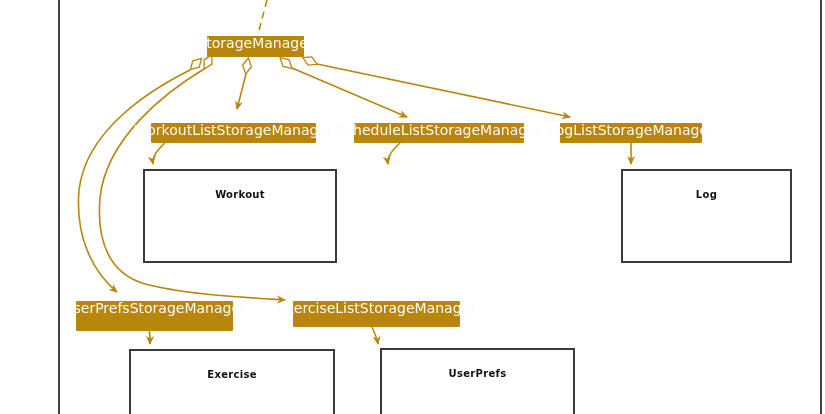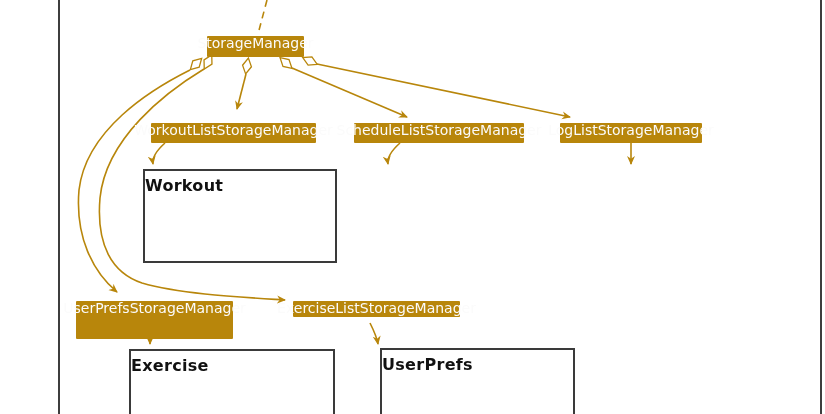--- a/index.html
+++ b/index.html
@@ -22,21 +22,21 @@
   .mgr-label{
     position:absolute;display:flex;align-items:flex-start;justify-content:center;
     background:var(--gold);color:var(--label-text);font-size:14px;line-height:1;
     white-space:nowrap;border-radius:1px;z-index:2;
   }
   .class-box{
     position:absolute;background:#fff;border:2px solid var(--box-border);
     box-sizing:border-box;z-index:1;
   }
   .class-box .title{
-    margin-top:5px;text-align:left;font-weight:bold;font-size:16px;
+    margin-top:18px;text-align:center;font-weight:bold;font-size:10px;
     color:var(--title-text);letter-spacing:0.3px;
   }
 </style>
 </head>
 <body>
 
 <div class="canvas">
 
   <div class="frame-line frame-left"></div>
   <div class="frame-line frame-right"></div>
@@ -85,29 +85,32 @@
   </div>
   <div class="mgr-label" style="left:151px;top:123px;width:165px;height:20px;">
     <span>WorkoutListStorageManager</span>
   </div>
   <div class="mgr-label" style="left:354px;top:123px;width:170px;height:20px;">
     <span>ScheduleListStorageManager</span>
   </div>
   <div class="mgr-label" style="left:560px;top:123px;width:142px;height:20px;">
     <span>LogListStorageManager</span>
   </div>
-  <div class="mgr-label" style="left:76px;top:301px;width:157px;height:38px;">
+  <div class="mgr-label" style="left:76px;top:301px;width:157px;height:30px;">
     <span>UserPrefsStorageManager</span>
   </div>
-  <div class="mgr-label" style="left:293px;top:301px;width:167px;height:16px;">
+  <div class="mgr-label" style="left:293px;top:301px;width:167px;height:26px;">
     <span>ExerciseListStorageManager</span>
   </div>
 
   <div class="class-box" style="left:143px;top:169px;width:194px;height:94px;">
     <div class="title">Workout</div>
+  </div>
+  <div class="class-box" style="left:621px;top:169px;width:171px;height:94px;">
+    <div class="title">Log</div>
   </div>
   <div class="class-box" style="left:129px;top:349px;width:206px;height:70px;">
     <div class="title">Exercise</div>
   </div>
   <div class="class-box" style="left:380px;top:348px;width:195px;height:71px;">
     <div class="title">UserPrefs</div>
   </div>
 
 </div>
 

